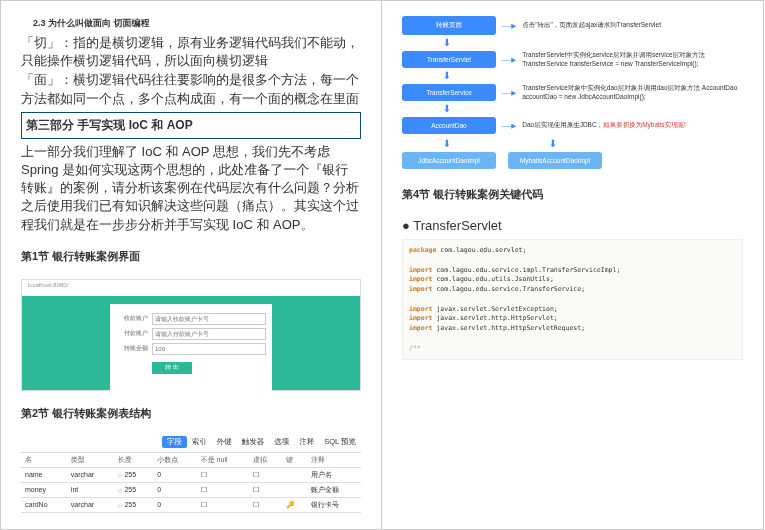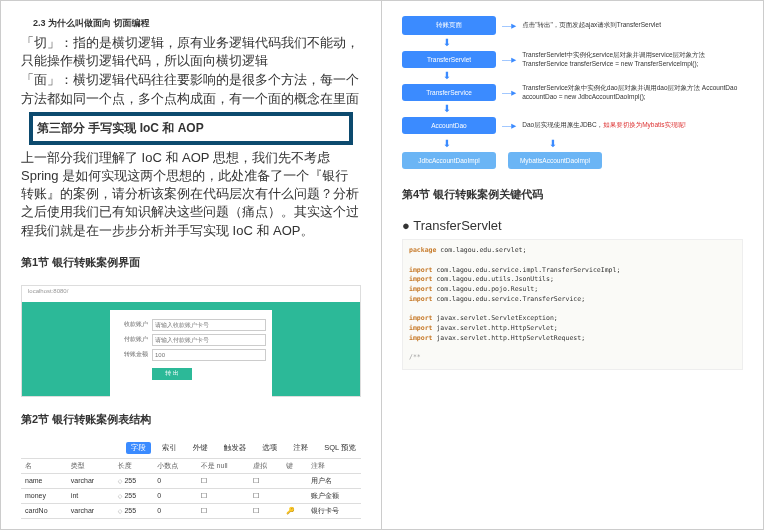--- a/index.html
+++ b/index.html
@@ -1,30 +1,30 @@
 <!DOCTYPE html>
 <html><head>
 <meta charset="utf-8">
 <style>
 body{margin:0;font-family:"Microsoft YaHei",Arial,sans-serif;background:#fff;display:flex;width:765px;height:530px;font-size:8px;color:#333}
 .page{width:382px;height:530px;border:1px solid #ccc;box-sizing:border-box;padding:12px 20px;overflow:hidden}
 .page+.page{border-left:none}
 h3{font-size:9px;margin:4px 12px;font-weight:bold}
 h2{font-size:11px;margin:15px 0;font-weight:bold}
-.redbox{border:4px solid #0c4a6e;padding:2px 4px;margin:4px 8px}
+.redbox{border:1px solid #0c4a6e;padding:2px 4px;margin:4px 0}
 .redbox h2{margin:2px 0;font-size:12px}
 p{margin:1px 0;font-size:13px;line-height:1.4}
 .shot{border:1px solid #ddd;background:#2cb998;height:110px;margin:4px 0;position:relative}
 .shot-bar{background:#fff;height:12px;font-size:6px;padding:2px 6px;color:#999}
 .shot-form{background:#fff;width:150px;height:75px;margin:8px auto 0;padding:6px;font-size:6px}
 .shot-row{display:flex;margin:3px 0;align-items:center}
 .shot-row label{width:32px;text-align:right;margin-right:4px;color:#666}
 .shot-row input{flex:1;height:10px;border:1px solid #ccc;font-size:6px;padding:0 2px}
 .shot-btn{background:#2cb998;color:#fff;border:none;width:40px;height:12px;font-size:6px;margin-left:36px;margin-top:4px}
-.tabs{display:flex;gap:6px;margin:4px 0;font-size:7.5px;justify-content:flex-end}
+.tabs{display:flex;margin:4px 0;font-size:7.5px;justify-content:flex-end}
 .tab{padding:1px 5px}
 .tab.active{background:#3b8bff;color:#fff;border-radius:2px}
 table{border-collapse:collapse;width:100%;font-size:7px}
 th,td{border-top:1px solid #ddd;border-bottom:1px solid #ddd;padding:2px 4px;text-align:left}
 th{color:#666;font-weight:normal}
 .updown{color:#999;font-size:6px}
 .diagram{font-size:6.5px}
 .dbox{background:#3b8bff;color:#fff;text-align:center;padding:5px 2px;border-radius:3px;width:90px;margin:3px 0}
 .dbox.lt{background:#6bb5f5}
 .drow{display:flex;align-items:center;gap:6px}
@@ -163,21 +163,20 @@
         </div>
   </div>
  </div>
  <h2>第4节 银行转账案例关键代码</h2>
  <p>● <span>TransferServlet</span></p>
  <div class="code">
   <div><span class="kw">package</span> com.lagou.edu.servlet;</div>
   <br>
   <div><span class="kw">import</span> com.lagou.edu.service.impl.TransferServiceImpl;</div>
   <div><span class="kw">import</span> com.lagou.edu.utils.JsonUtils;</div>
-  <div><span class="kw">import</span> com.lagou.edu.pojo.Result;</div>
   <div><span class="kw">import</span> com.lagou.edu.service.TransferService;</div>
   <br>
   <div><span class="kw">import</span> javax.servlet.ServletException;</div>
   <div><span class="kw">import</span> javax.servlet.http.HttpServlet;</div>
   <div><span class="kw">import</span> javax.servlet.http.HttpServletRequest;</div>
   <br>
   <div class="cm">/**</div>
  </div>
 </div>
 

